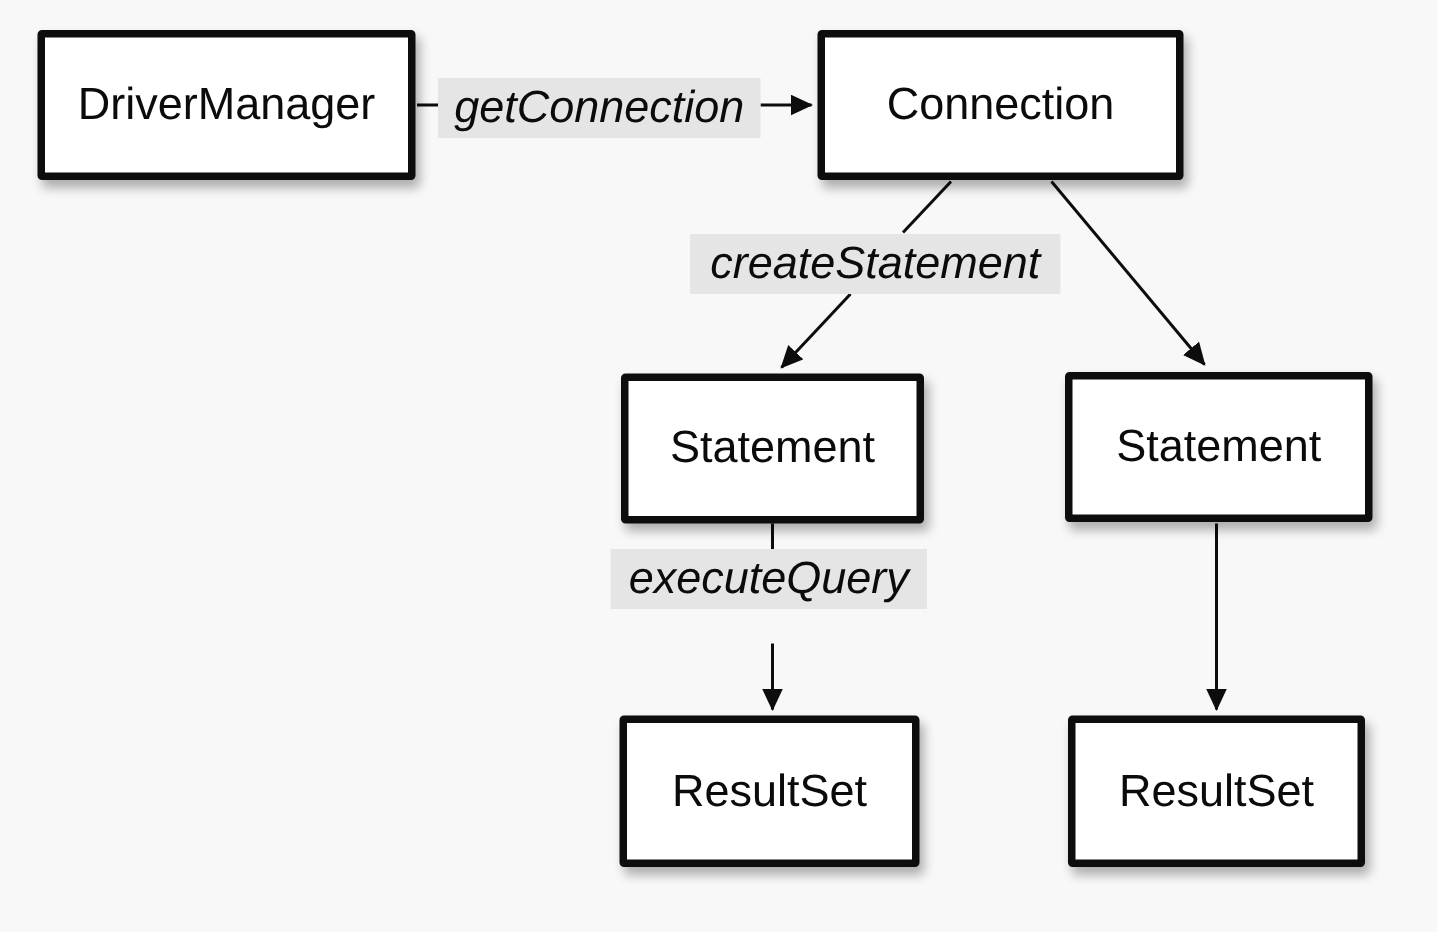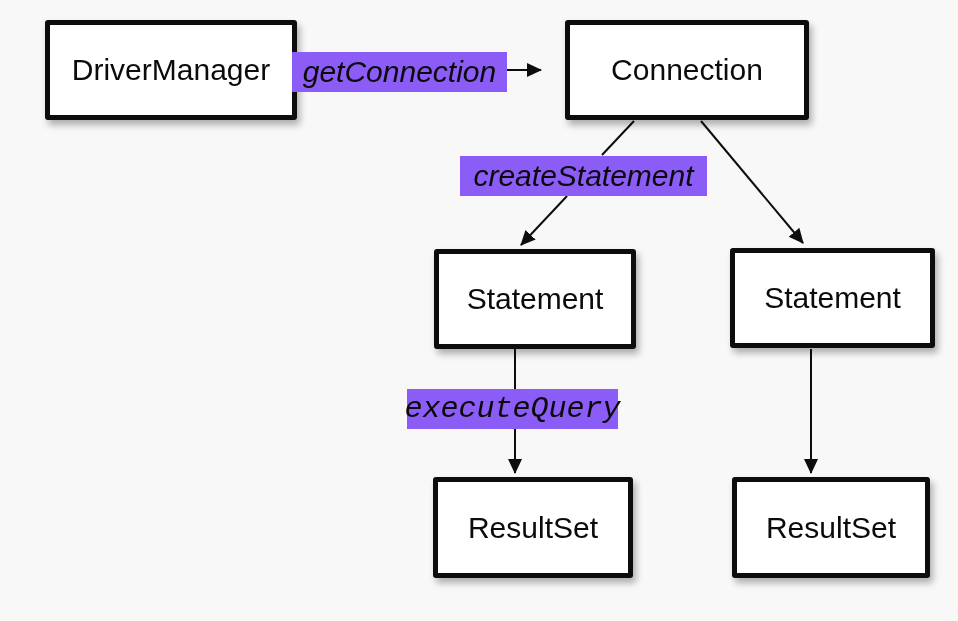--- a/index.html
+++ b/index.html
@@ -17,42 +17,41 @@
     position:absolute;
     box-sizing:border-box;
     background:#ffffff;
     border:5px solid #0d0d0d;
     border-radius:3px;
     box-shadow:3px 5px 7px rgba(0,0,0,0.30);
     display:flex;align-items:center;justify-content:center;
     color:#0b0b0b;
     font-size:30px;
     white-space:nowrap;
-    margin-left:20px;
   }
   .edge-label{
     position:absolute;
-    background:#8b5cf6;
+    background:#e5e5e5;
     display:flex;align-items:center;justify-content:center;
     font-style:italic;
     font-size:30px;
     color:#0b0b0b;
     white-space:nowrap;
   }
   
   #n-drivermanager { left:25px;  top:20px;  width:252px; height:100px; }
   #n-connection    { left:545px; top:20px;  width:244px; height:100px; }
   #n-statement-l   { left:414px; top:249px; width:202px; height:100px; }
   #n-statement-r   { left:710px; top:248px; width:205px; height:100px; }
   #n-resultset-l   { left:413px; top:477px; width:200px; height:101px; }
   #n-resultset-r   { left:712px; top:477px; width:198px; height:101px; }
   
   #l-getconnection   { left:292px; top:52px;  width:215px; height:40px; }
   #l-createstatement { left:460px; top:156px; width:247px; height:40px;text-align:right; }
-  #l-executequery    { left:407px; top:389px; width:211px; height:40px;font-family:Liberation Mono, monospace; }
+  #l-executequery    { left:407px; top:366px; width:211px; height:40px; }
 </style>
 </head>
 <body>
 
 <div class="canvas">
 
   <svg class="edges" viewBox="0 0 958 621" xmlns="http://www.w3.org/2000/svg">
     <defs>
       <marker id="ah" markerUnits="userSpaceOnUse" markerWidth="16" markerHeight="15" refX="14" refY="7" orient="auto">
         <path d="M0,0 L15,7 L0,14 Z" fill="#0d0d0d"></path>

